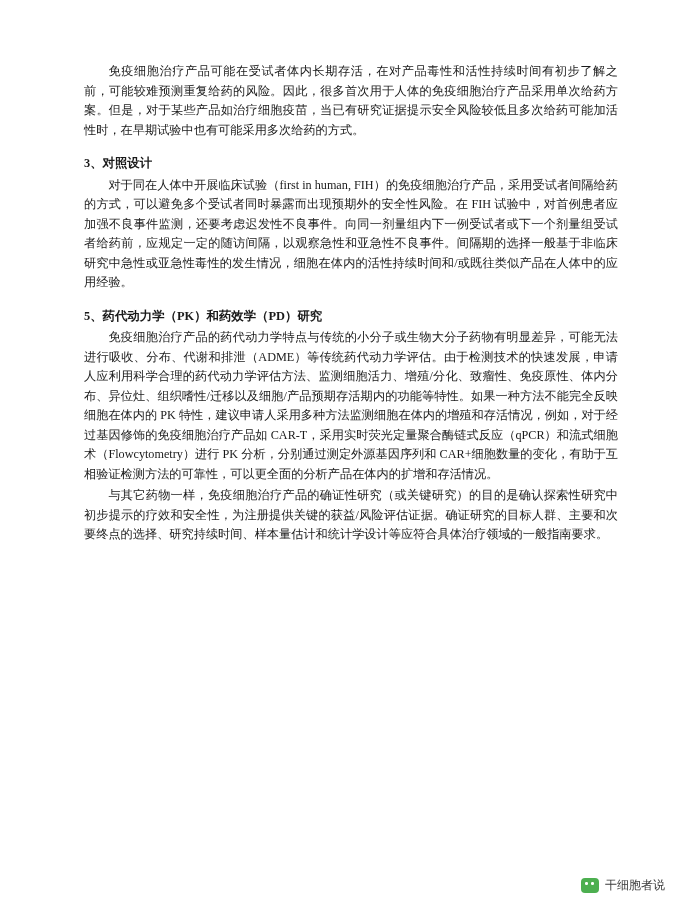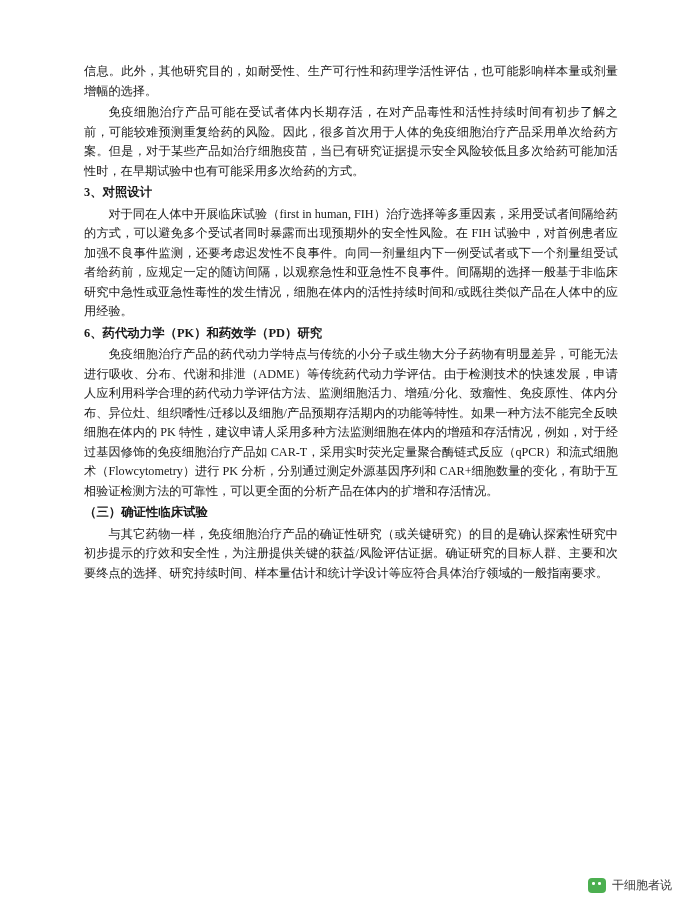--- a/index.html
+++ b/index.html
@@ -28,29 +28,29 @@
     font-size: 12.2px;
     line-height: 19.5px;
     text-align: justify;
     text-justify: inter-ideograph;
     letter-spacing: 0px;
   }
   p.indent {
     text-indent: 2em;
   }
   h3.heading {
-    margin: 2px 0 2px 0;
+    margin: 14px 0 2px 0;
     font-size: 12.4px;
     line-height: 19.5px;
     font-weight: bold;
     text-align: left;
   }
   .footer {
     position: absolute;
-    right: 28px;
+    right: 35px;
     bottom: 18px;
     display: flex;
     align-items: center;
     gap: 6px;
   }
   .footer .wechat-badge {
     width: 18px;
     height: 15px;
     background: #4caf50;
     border-radius: 4px;
@@ -75,38 +75,36 @@
     font-size: 12px;
     color: #3a3a3a;
   }
 </style>
 </head>
 <body>
 
 <div class="page">
   <div class="content">
 
-    <p class="plain">信息。此外，其他研究目的，如耐受性、生产可行性和药理学活性评估，也可能影响样本量或剂量增幅的选择。</p>
 
     <p class="indent">免疫细胞治疗产品可能在受试者体内长期存活，在对产品毒性和活性持续时间有初步了解之前，可能较难预测重复给药的风险。因此，很多首次用于人体的免疫细胞治疗产品采用单次给药方案。但是，对于某些产品如治疗细胞疫苗，当已有研究证据提示安全风险较低且多次给药可能加活性时，在早期试验中也有可能采用多次给药的方式。</p>
 
     <h3 class="heading">3、对照设计</h3>
 
 
 
 
-    <p class="indent">对于同在人体中开展临床试验（first in human, FIH）治疗选择等多重因素，采用受试者间隔给药的方式，可以避免多个受试者同时暴露而出现预期外的安全性风险。在 FIH 试验中，对首例患者应加强不良事件监测，还要考虑迟发性不良事件。向同一剂量组内下一例受试者或下一个剂量组受试者给药前，应规定一定的随访间隔，以观察急性和亚急性不良事件。间隔期的选择一般基于非临床研究中急性或亚急性毒性的发生情况，细胞在体内的活性持续时间和/或既往类似产品在人体中的应用经验。</p>
+    <p class="indent">对于同在人体中开展临床试验（first in human, FIH）的免疫细胞治疗产品，采用受试者间隔给药的方式，可以避免多个受试者同时暴露而出现预期外的安全性风险。在 FIH 试验中，对首例患者应加强不良事件监测，还要考虑迟发性不良事件。向同一剂量组内下一例受试者或下一个剂量组受试者给药前，应规定一定的随访间隔，以观察急性和亚急性不良事件。间隔期的选择一般基于非临床研究中急性或亚急性毒性的发生情况，细胞在体内的活性持续时间和/或既往类似产品在人体中的应用经验。</p>
 
-    <h3 class="heading">6、药代动力学（PK）和药效学（PD）研究</h3>
+    <h3 class="heading">5、药代动力学（PK）和药效学（PD）研究</h3>
 
     <p class="indent">免疫细胞治疗产品的药代动力学特点与传统的小分子或生物大分子药物有明显差异，可能无法进行吸收、分布、代谢和排泄（ADME）等传统药代动力学评估。由于检测技术的快速发展，申请人应利用科学合理的药代动力学评估方法、监测细胞活力、增殖/分化、致瘤性、免疫原性、体内分布、异位灶、组织嗜性/迁移以及细胞/产品预期存活期内的功能等特性。如果一种方法不能完全反映细胞在体内的 PK 特性，建议申请人采用多种方法监测细胞在体内的增殖和存活情况，例如，对于经过基因修饰的免疫细胞治疗产品如 CAR-T，采用实时荧光定量聚合酶链式反应（qPCR）和流式细胞术（Flowcytometry）进行 PK 分析，分别通过测定外源基因序列和 CAR+细胞数量的变化，有助于互相验证检测方法的可靠性，可以更全面的分析产品在体内的扩增和存活情况。</p>
 
 
 
-    <h3 class="heading">（三）确证性临床试验</h3>
 
     <p class="indent">与其它药物一样，免疫细胞治疗产品的确证性研究（或关键研究）的目的是确认探索性研究中初步提示的疗效和安全性，为注册提供关键的获益/风险评估证据。确证研究的目标人群、主要和次要终点的选择、研究持续时间、样本量估计和统计学设计等应符合具体治疗领域的一般指南要求。</p>
 
   </div>
 
   <div class="footer">
     <span class="wechat-badge"></span>
     <span class="account">干细胞者说</span>
   </div>
 </div>

